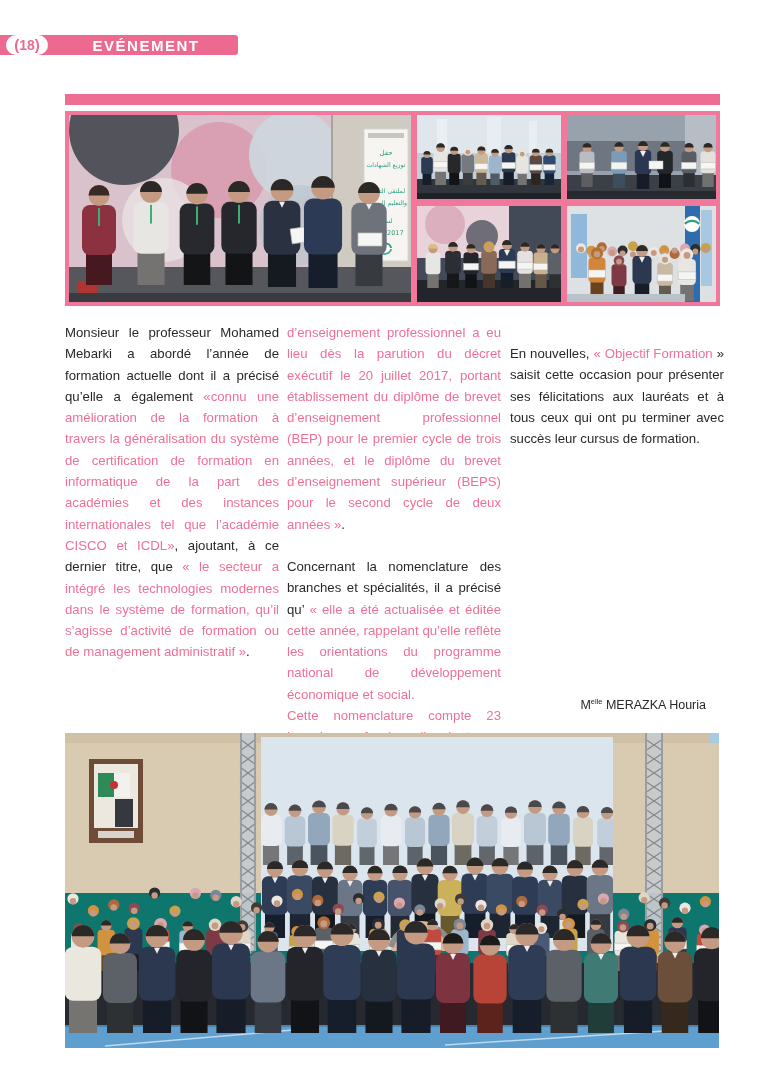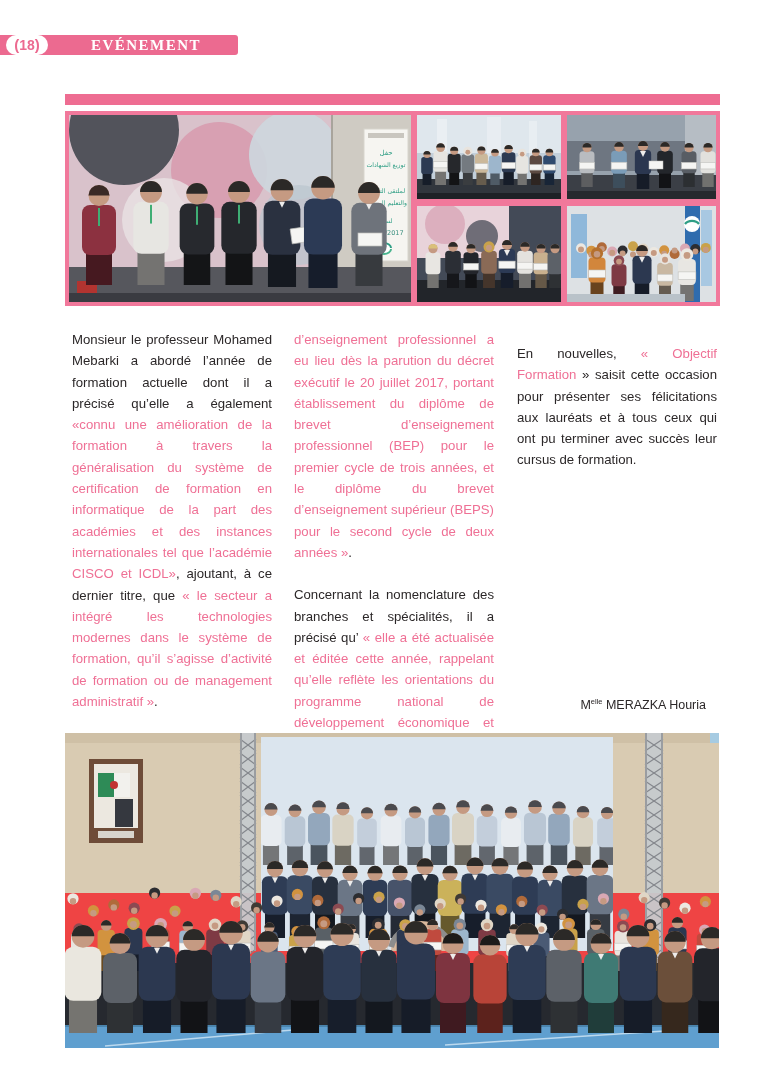--- a/index.html
+++ b/index.html
@@ -7,30 +7,30 @@
         font-family:"Liberation Sans",sans-serif;}
   
   .hdr{position:absolute;top:35px;left:0;width:238px;height:20px;background:#ec6a90;
        border-radius:0 3px 3px 0;}
   .hdr-pill{position:absolute;top:0;left:6px;width:42px;height:20px;background:#fff;
        border-radius:10px;display:flex;align-items:center;justify-content:center;
        color:#ec6a90;font-size:14px;font-weight:bold;letter-spacing:0;}
   .hdr-pill .br{font-weight:bold;font-size:15px;position:relative;top:-1px;}
   .hdr-title{position:absolute;top:0;left:60px;width:172px;height:20px;display:flex;
        align-items:center;justify-content:center;color:#fff;font-weight:bold;
-       font-size:15px;letter-spacing:1.5px;font-family:Liberation Serif, serif;}
+       font-size:15px;letter-spacing:1.5px;}
   
   .strip{position:absolute;left:65px;top:94px;width:655px;height:11px;background:#ee6d92;}
   .collage{position:absolute;left:65px;top:111px;width:655px;height:195px;background:#f1789b;}
-  .ph{position:absolute;overflow:hidden;background:#ef4444;}
+  .ph{position:absolute;overflow:hidden;background:#0f766e;}
   .ph svg{display:block;width:100%;height:100%;}
   
   .col{position:absolute;top:322px;width:214px;text-align:justify;
        font-size:13.2px;line-height:21.3px;color:#2b2728;}
-  .col .para{margin:7px;}
+  .col .para{margin:0;}
   .col .para.gap{margin-top:21px;}
   .t-pink{color:#ef7095;}
   .t-black{color:#2b2728;}
   .c1{left:65px;} .c2{left:287px;} .c3{left:510px;}
   
   .attrib{position:absolute;top:697px;left:510px;width:196px;text-align:right;
        font-size:12.5px;color:#2b2728;}
   .attrib sup{font-size:7.5px;margin-top:12px;}
   
   .bigphoto{position:absolute;left:65px;top:733px;width:654px;height:315px;}

